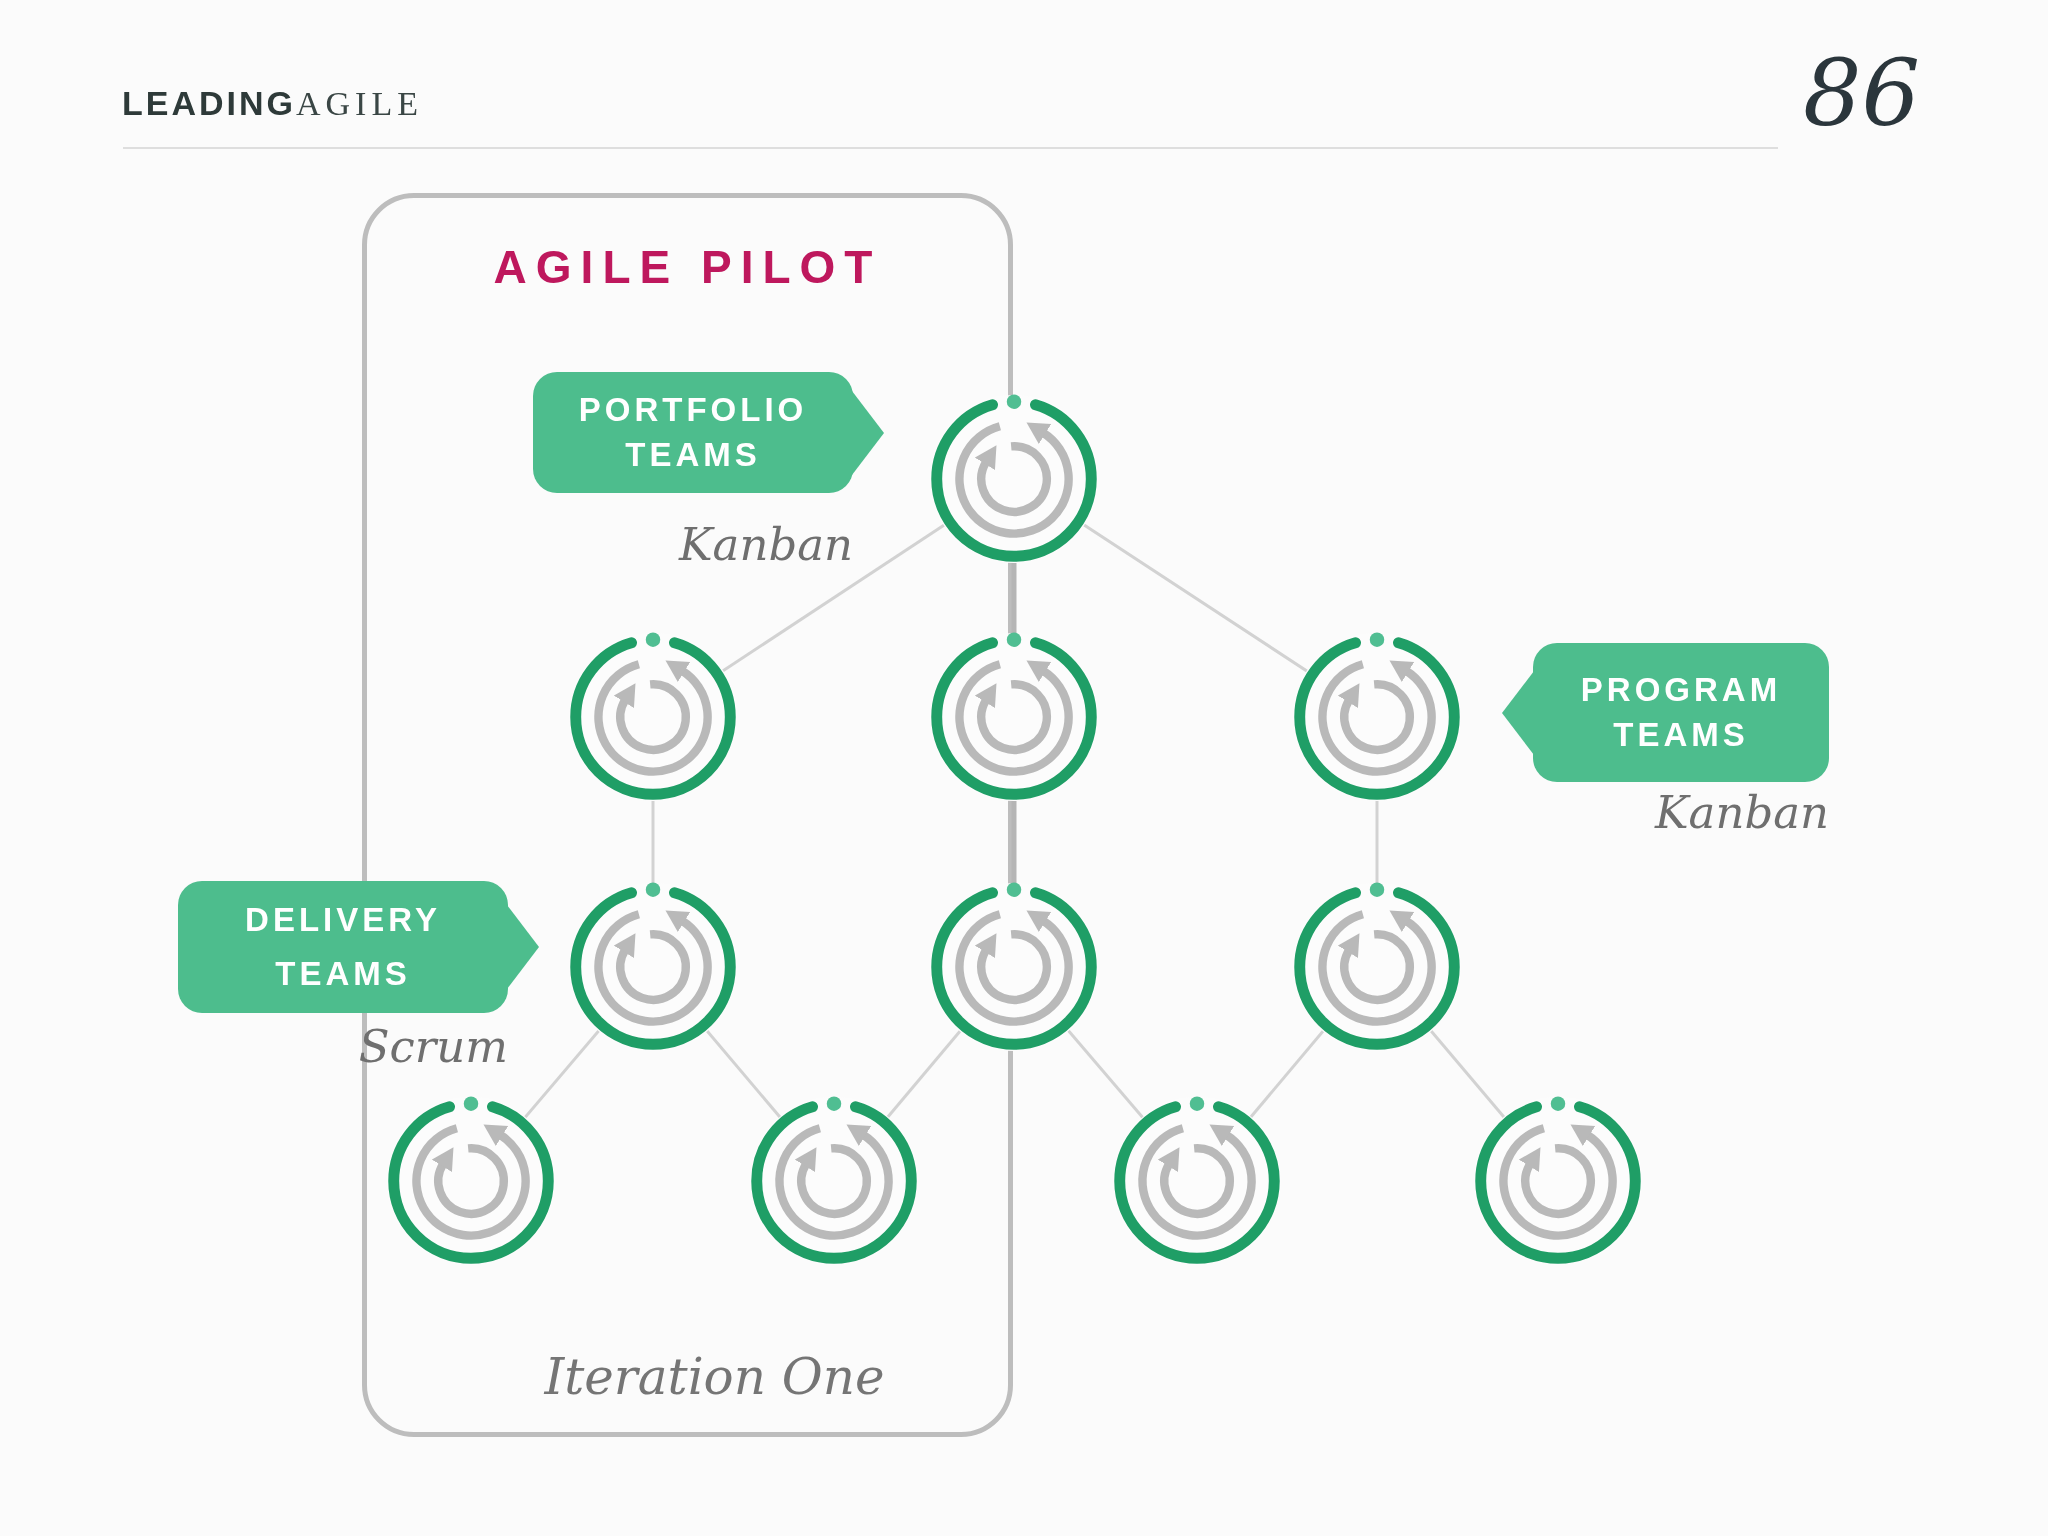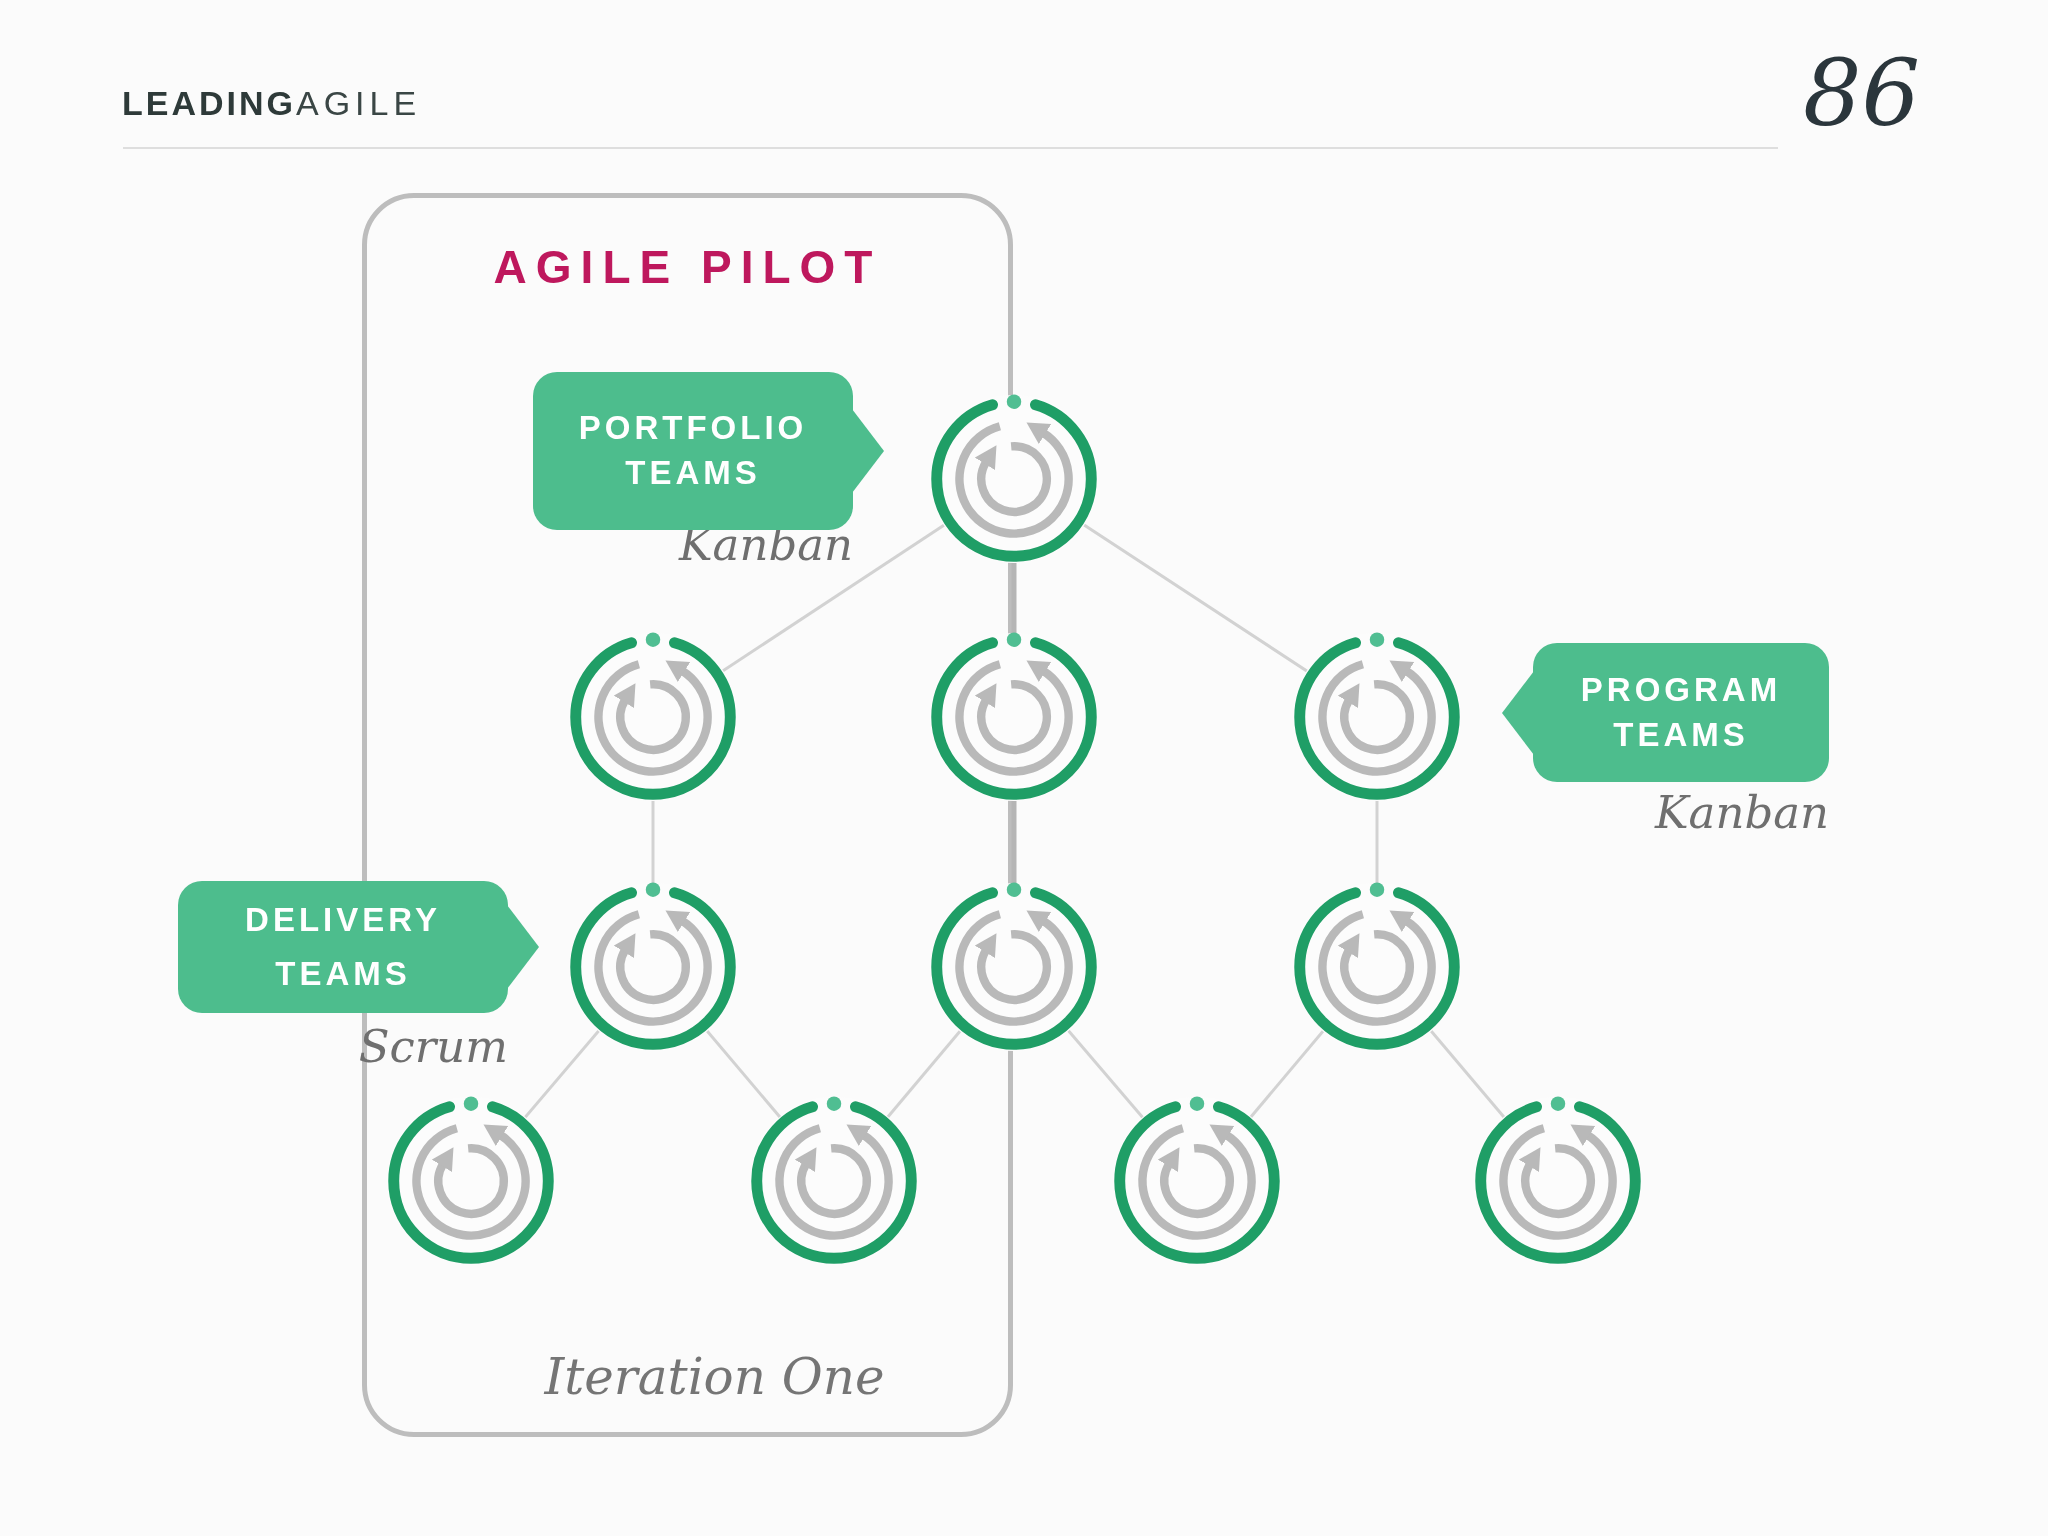--- a/index.html
+++ b/index.html
@@ -1,21 +1,21 @@
 <!DOCTYPE html>
 <html><head>
 <meta charset="utf-8">
 <style>
   html,body{margin:0;padding:0;background:#fff;}
   .slide{position:relative;width:2048px;height:1536px;background:#fbfbfb;overflow:hidden;
          font-family:"Liberation Sans",sans-serif;}
   
   .logo{position:absolute;left:122px;top:84px;font-size:34px;color:#2e3a39;white-space:nowrap;}
   .logo .logo-bold{font-weight:700;letter-spacing:3px;}
-  .logo .logo-light{font-weight:400;letter-spacing:5px;color:#3a4645;}
+  .logo .logo-light{font-weight:400;letter-spacing:5px;color:#3a4645;font-family:Liberation Serif, serif;}
   .page-number{position:absolute;left:1760px;top:48px;width:160px;text-align:right;
                font-family:"DejaVu Serif",serif;font-style:italic;font-size:92px;line-height:1;color:#2b363c;}
   .header-rule{position:absolute;left:123px;top:147px;width:1655px;height:2px;background:#dedede;}
   
   .pilot-box{position:absolute;left:362px;top:193px;width:651px;height:1244px;
              border:5px solid #bdbdbd;border-radius:52px;box-sizing:border-box;z-index:1;}
   .pilot-title{position:absolute;left:362px;top:240px;width:651px;text-align:center;z-index:5;
                font-size:46px;font-weight:700;letter-spacing:9px;color:#be185d;}
   .iteration-label{position:absolute;left:362px;top:1348px;width:651px;text-align:center;z-index:5;
                    font-family:"DejaVu Serif",serif;font-style:italic;font-size:50px;color:#757575;padding-left:27px;}
@@ -25,21 +25,21 @@
   .node svg{width:100%;height:100%;overflow:visible;display:block;}
   
   .callout{position:absolute;z-index:6;border-radius:24px;display:flex;flex-direction:column;
            justify-content:center;align-items:center;text-align:center;}
   .callout .callout-line{color:#fff;font-weight:700;font-size:33px;letter-spacing:4px;line-height:1.35;}
   .pointer{position:absolute;width:0;height:0;}
   .pointer-right{right:-31px;top:50%;margin-top:-42px;
                  border-top:42px solid transparent;border-bottom:42px solid transparent;}
   .pointer-left{left:-31px;top:50%;margin-top:-42px;
                 border-top:42px solid transparent;border-bottom:42px solid transparent;}
-  .callout-portfolio{left:533px;top:372px;width:320px;height:158px;}
+  .callout-portfolio{left:533px;top:372px;width:320px;height:121px;}
   .callout-program{left:1533px;top:643px;width:296px;height:139px;}
   .callout-delivery{left:178px;top:881px;width:330px;height:132px;gap:9px;}
   .method-label{position:absolute;z-index:5;text-align:right;
                 font-family:"DejaVu Serif",serif;font-style:italic;font-size:45px;color:#6f6f6f;}
   .method-portfolio{left:533px;top:518px;width:320px;}
   .method-program{left:1533px;top:786px;width:296px;}
   .method-delivery{left:178px;top:1020px;width:330px;}
 </style>
 </head>
 <body>

